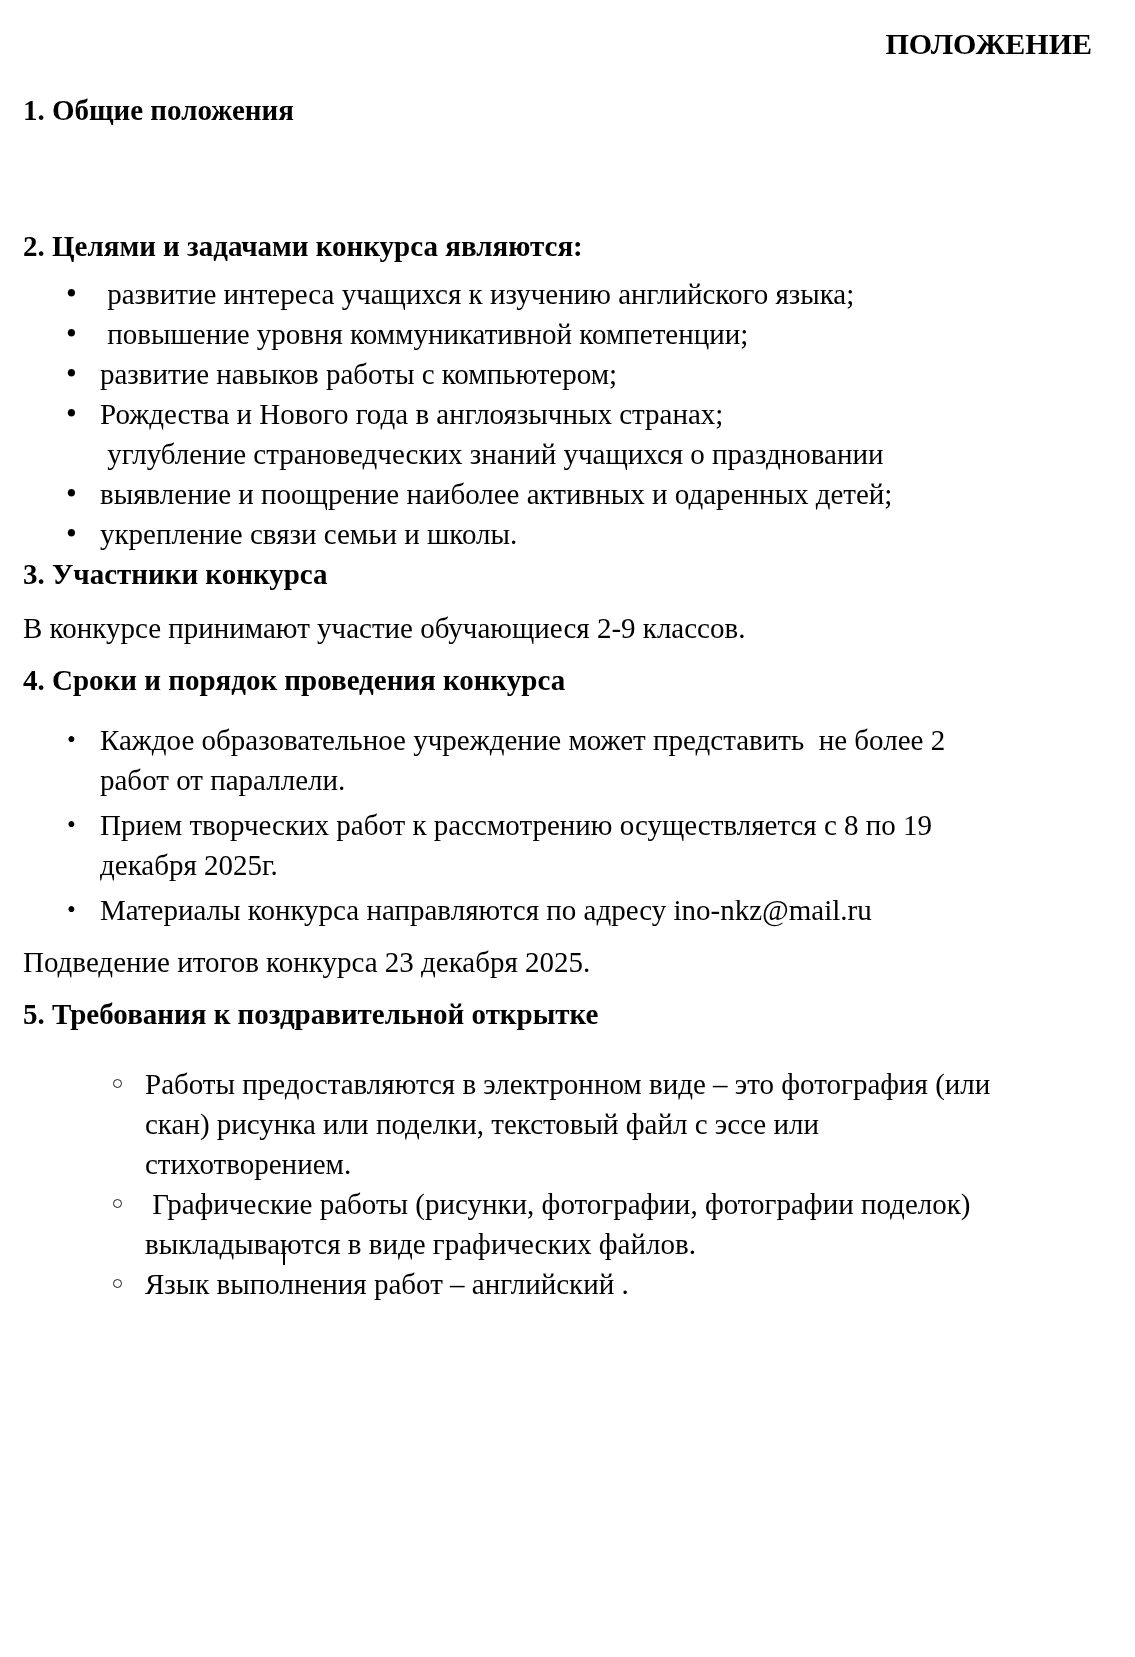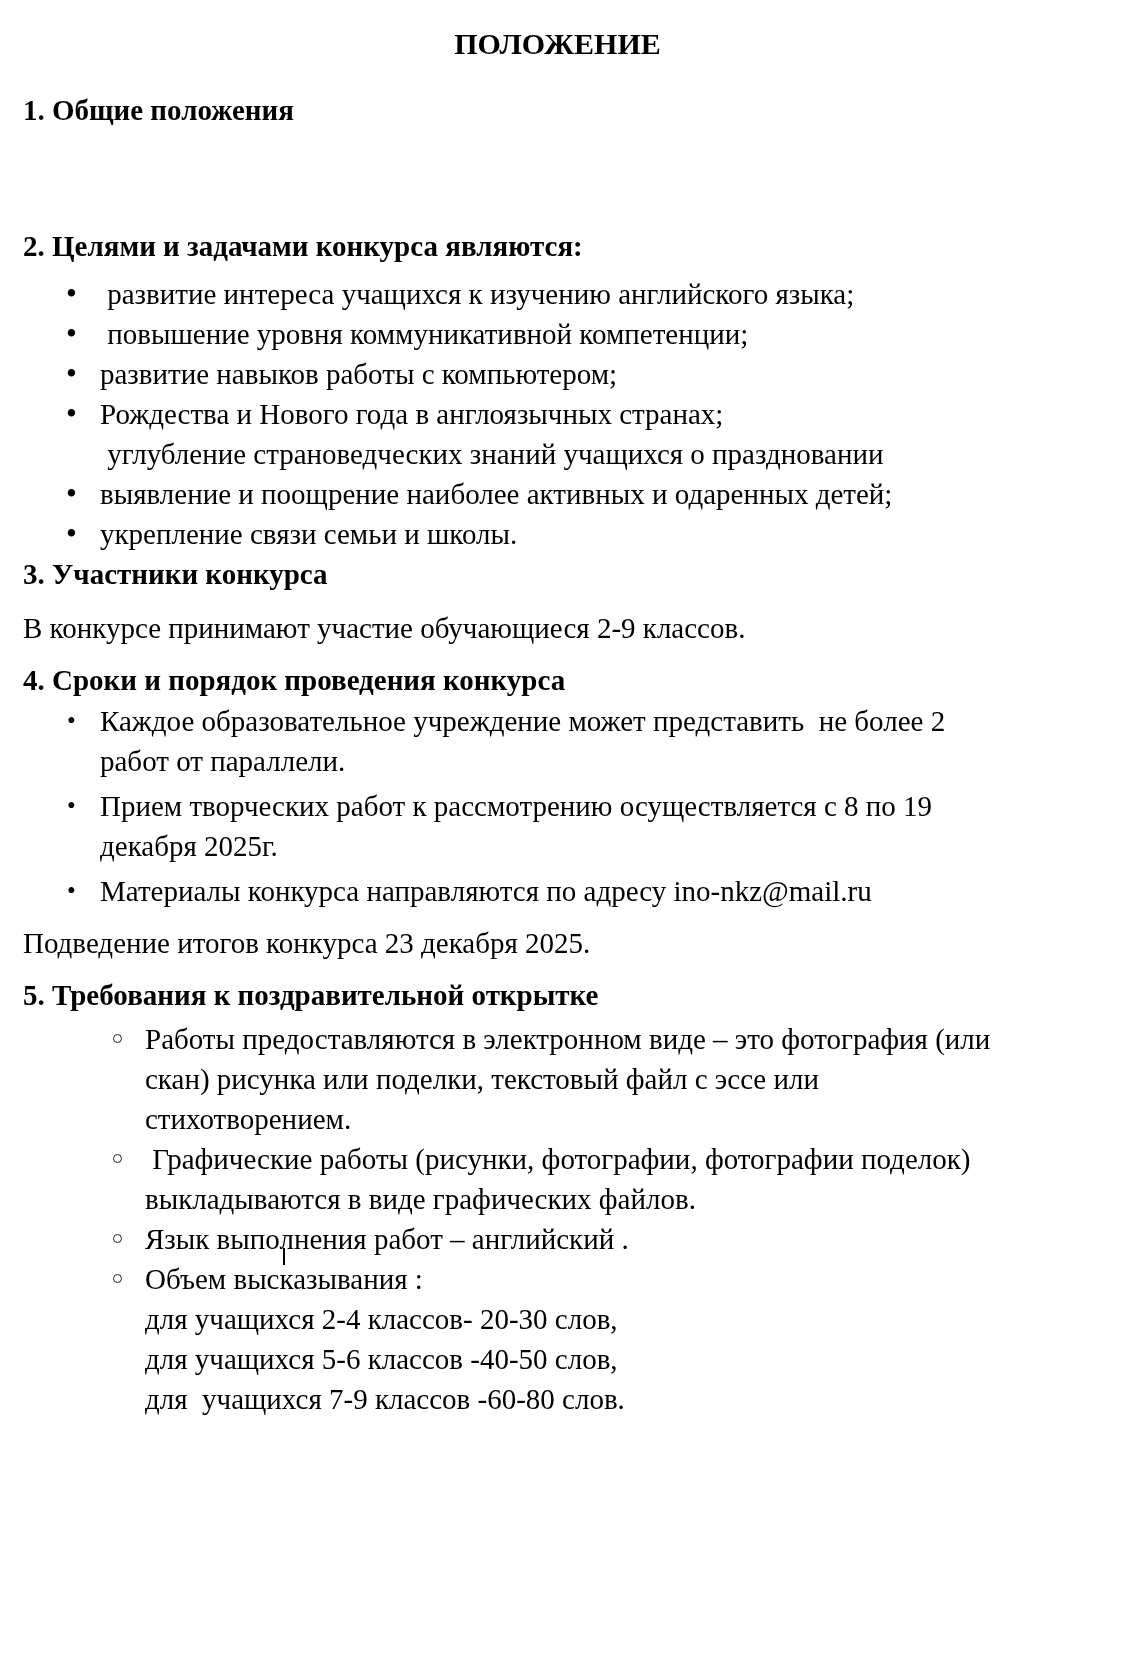--- a/index.html
+++ b/index.html
@@ -4,47 +4,47 @@
 <style>
   html,body{margin:0;padding:0}
   body{
     width:1135px;height:1657px;overflow:hidden;position:relative;
     background:#ffffff;color:#000000;
     font-family:"Liberation Serif","DejaVu Serif",serif;
     font-size:29px;
   }
   .page{padding:24px 43px 0 23px}
   .line{white-space:pre;line-height:40px;min-height:40px}
-  .doc-title{text-align:center;font-weight:bold;font-size:30px}
+  .doc-title{text-align:right;font-weight:bold;font-size:30px}
   .heading{font-weight:bold;white-space:pre;line-height:40px}
   .h-sec1{margin-top:26px}
   .p-sec1{margin-top:0}
   .h-sec2{margin-top:16px}
   .h-sec3{margin-top:0}
   .p-sec3{margin-top:14px}
   .h-sec4{margin-top:12px}
   .p-sec4{margin-top:12px}
   .h-sec5{margin-top:12px}
   ul{list-style:none;margin:0;padding:0}
   li{position:relative}
   .ul-sec2{margin-top:8px}
   .ul-sec2 li{padding-left:77px}
   .ul-sec2 li + li{}
   .ul-sec2 li::before{
     content:"\2022";position:absolute;left:43px;top:0;
     line-height:40px;font-size:31px;
   }
-  .ul-sec4{margin-top:1px}
+  .ul-sec4{margin-top:20px}
   .ul-sec4 li{padding-left:77px}
   .ul-sec4 li + li{margin-top:5px}
   .ul-sec4 li::before{
     content:"\2022";position:absolute;left:44px;top:0;
     line-height:40px;font-size:25px;
   }
-  .ul-sec5{margin-top:4px}
+  .ul-sec5{margin-top:30px}
   .ul-sec5 li{padding-left:122px}
   .ul-sec5 li::before{
     content:"";position:absolute;left:90px;top:15px;
     width:9px;height:9px;box-sizing:border-box;
     border:1.6px solid #1c1c1c;border-radius:50%;
   }
   .text-cursor{
     position:absolute;left:283px;top:1248px;
     width:2.4px;height:17px;background:#000;
   }
@@ -114,23 +114,17 @@
         <div class="line"><span>скан) рисунка или поделки, текстовый файл с эссе или</span></div>
         <div class="line"><span>стихотворением.</span></div>
       </li>
       <li>
         <div class="line"><span> Графические работы (рисунки, фотографии, фотографии поделок)</span></div>
         <div class="line"><span>выкладываются в виде графических файлов.</span></div>
       </li>
       <li>
         <div class="line"><span>Язык выполнения работ – английский .</span></div>
       </li>
-      <li>
-        <div class="line"><span>Объем высказывания :</span></div>
-        <div class="line"><span>для учащихся 2-4 классов- 20-30 слов,</span></div>
-        <div class="line"><span>для учащихся 5-6 классов -40-50 слов,</span></div>
-        <div class="line"><span>для  учащихся 7-9 классов -60-80 слов.</span></div>
-      </li>
     </ul>
 
 </div>
 
 <div class="text-cursor"></div>
 
 </body></html>

